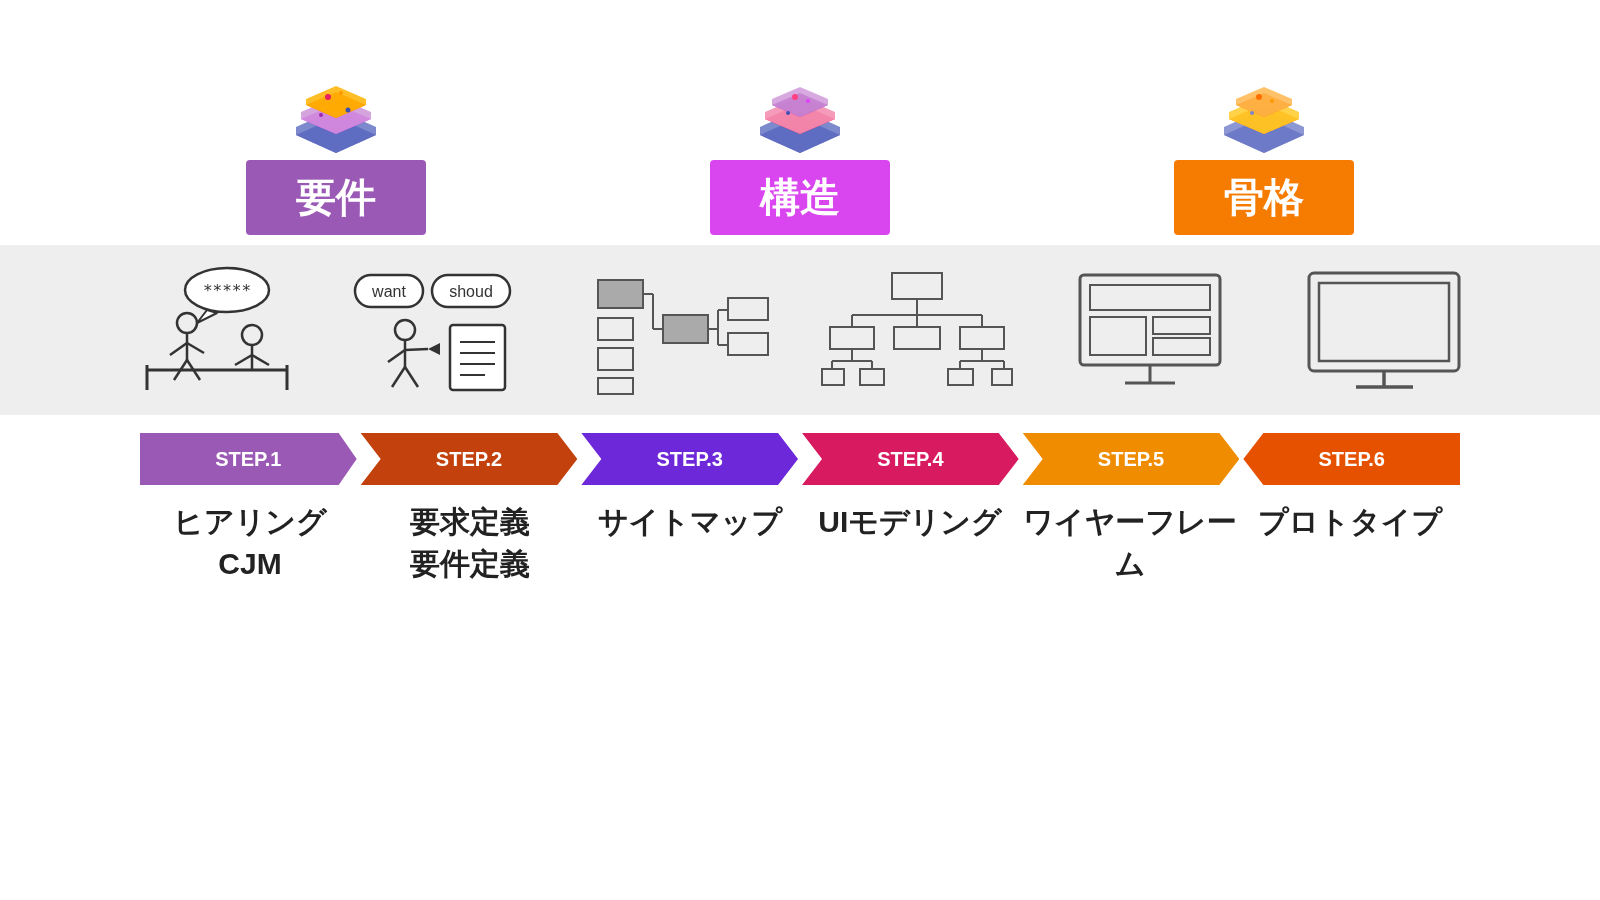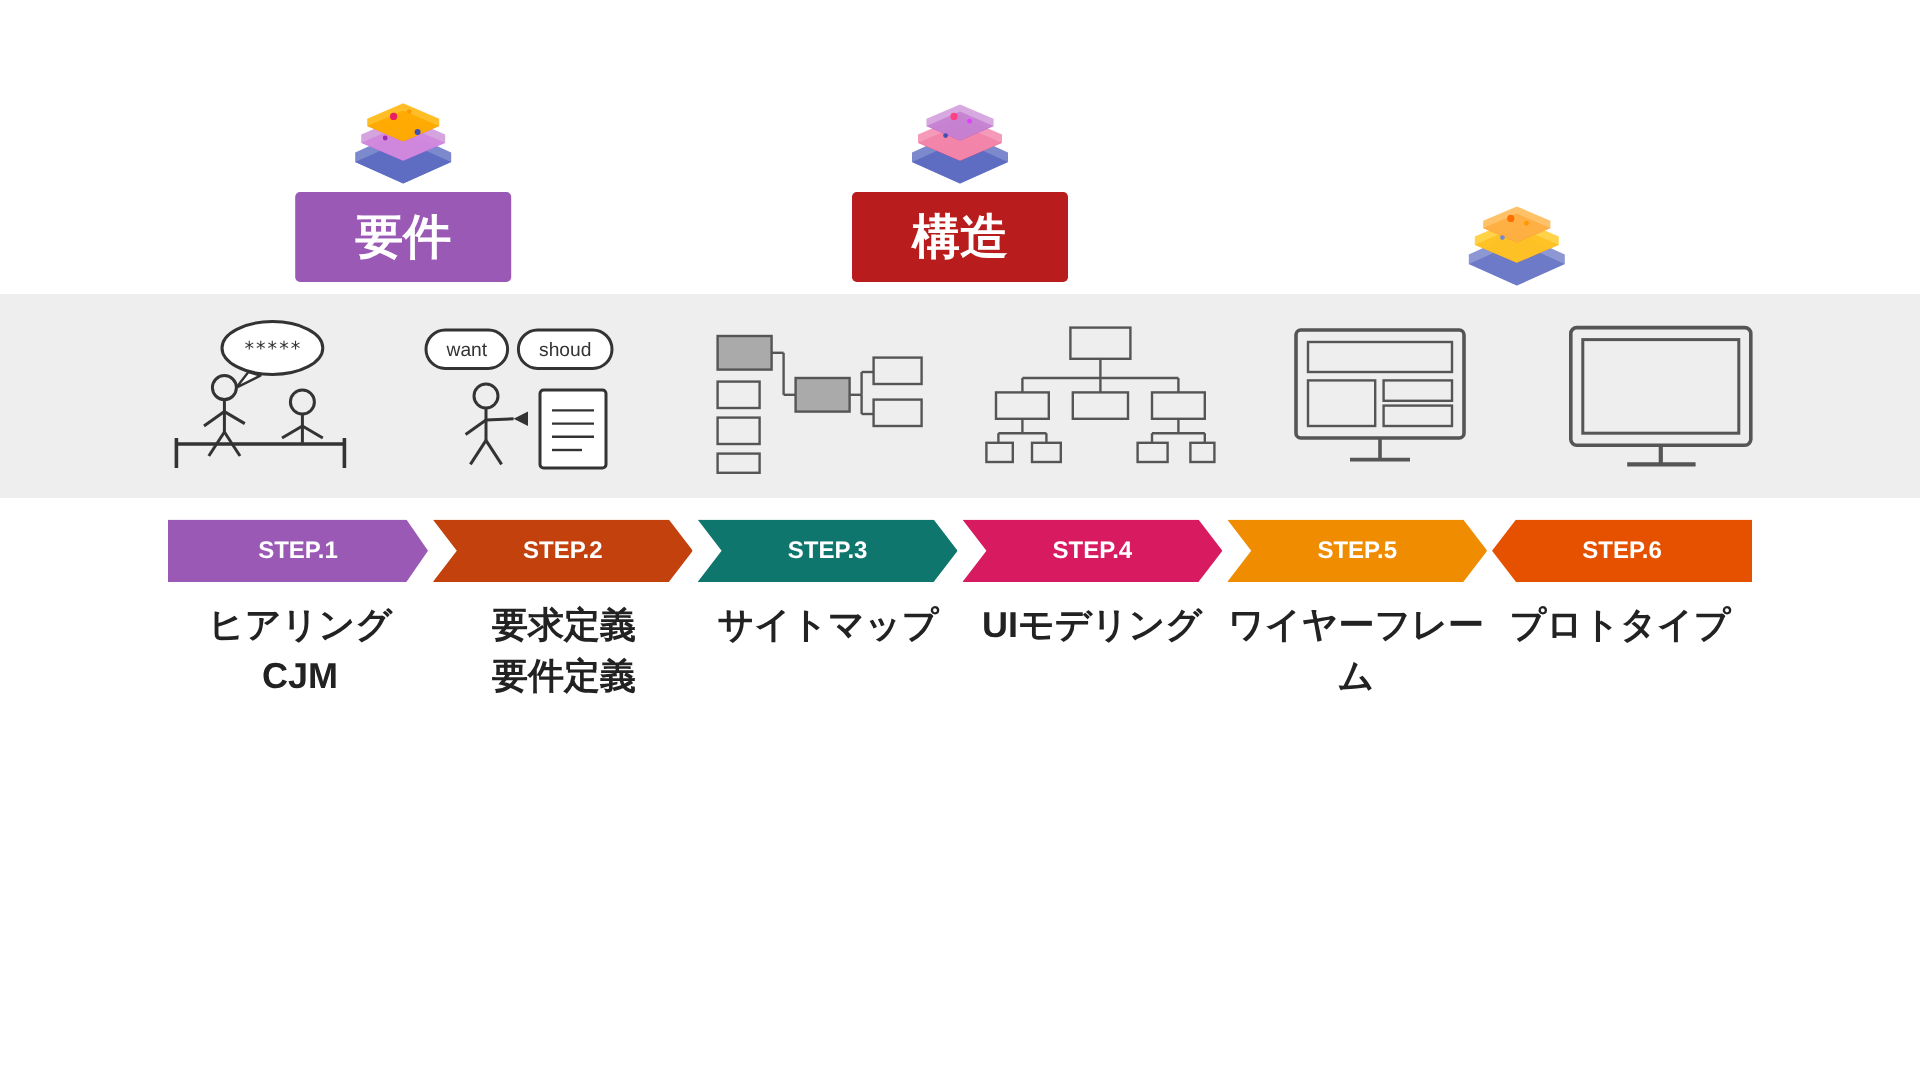--- a/index.html
+++ b/index.html
@@ -46,21 +46,21 @@
 
     .category-label {
       padding: 10px 50px;
       font-size: 40px;
       font-weight: bold;
       color: white;
       border-radius: 4px;
     }
 
     .label-purple { background-color: #9b59b6; }
-    .label-pink { background-color: #b91c1c; }
+    .label-pink { background-color: #d946ef; }
     .label-orange { background-color: #f57c00; }
 
     
     .gray-band {
       width: 100%;
       background: #eeeeee;
       padding: 20px 0;
       display: flex;
       justify-content: center;
     }
@@ -99,21 +99,21 @@
       clip-path: polygon(0 0, calc(100% - 20px) 0, 100% 50%, calc(100% - 20px) 100%, 0 100%, 20px 50%);
       margin-right: 4px;
     }
 
     .step-arrow:first-child {
       clip-path: polygon(0 0, calc(100% - 20px) 0, 100% 50%, calc(100% - 20px) 100%, 0 100%);
     }
 
     .arrow-purple-1 { background-color: #9b59b6; }
     .arrow-purple-2 { background-color: #c2410c; }
-    .arrow-pink-1 { background-color: #0f766e; }
+    .arrow-pink-1 { background-color: #6d28d9; }
     .arrow-pink-2 { background-color: #d81b60; }
     .arrow-orange-1 { background-color: #ef8c00; }
     .arrow-orange-2 { background-color: #e65100; }
 
     
     .labels-row {
       display: flex;
       width: 1400px;
       margin-top: 16px;
     }
@@ -212,20 +212,21 @@
           </g>
           <g transform="translate(0,-30)">
             <polygon points="-28,0 0,-12 28,0 0,12" fill="#f57c00" opacity="0.9"></polygon>
             <polygon points="-28,0 -28,-6 0,-18 28,-6 28,0 0,12" fill="#ffb74d" opacity="0.85"></polygon>
           </g>
           <circle cx="-5" cy="-38" r="3" fill="#ff6f00"></circle>
           <circle cx="8" cy="-34" r="2" fill="#ff9800"></circle>
           <circle cx="-12" cy="-22" r="2" fill="#7986cb"></circle>
         </g>
       </svg>
+      <div class="category-label label-orange">骨格</div>
     </div>
   </div>
 
   <div class="gray-band">
     <div class="icons-row">
 
       <div class="step-icon-box">
         <svg width="170" height="130" viewBox="0 0 170 130">
 
           <ellipse cx="95" cy="25" rx="42" ry="22" fill="white" stroke="#333" stroke-width="2.5"></ellipse>

